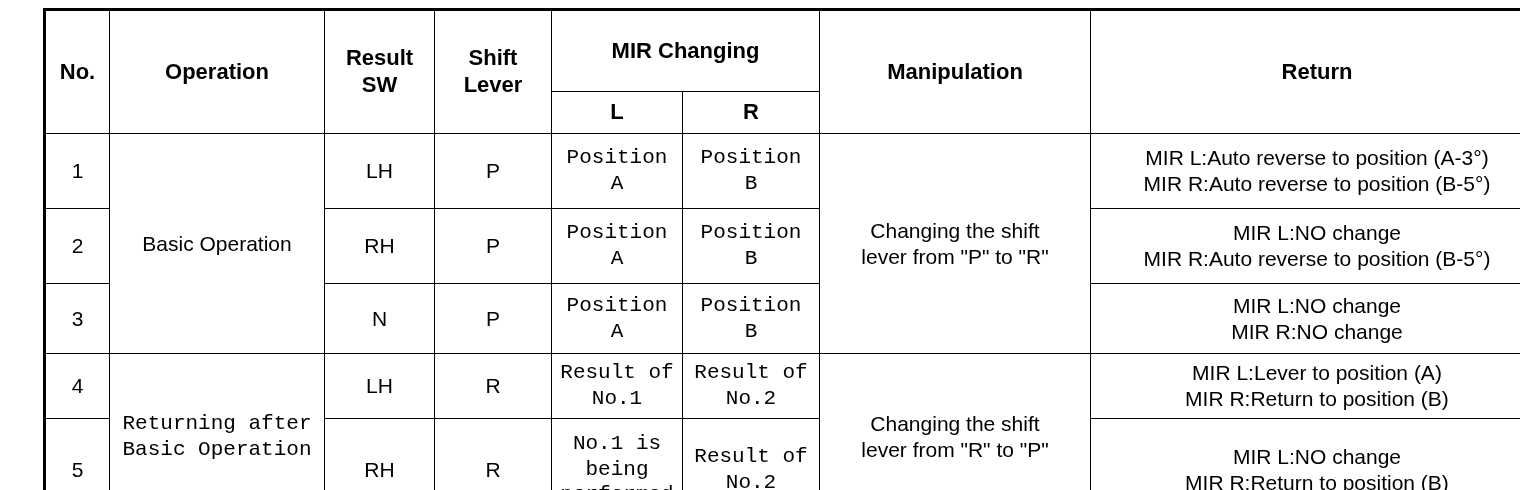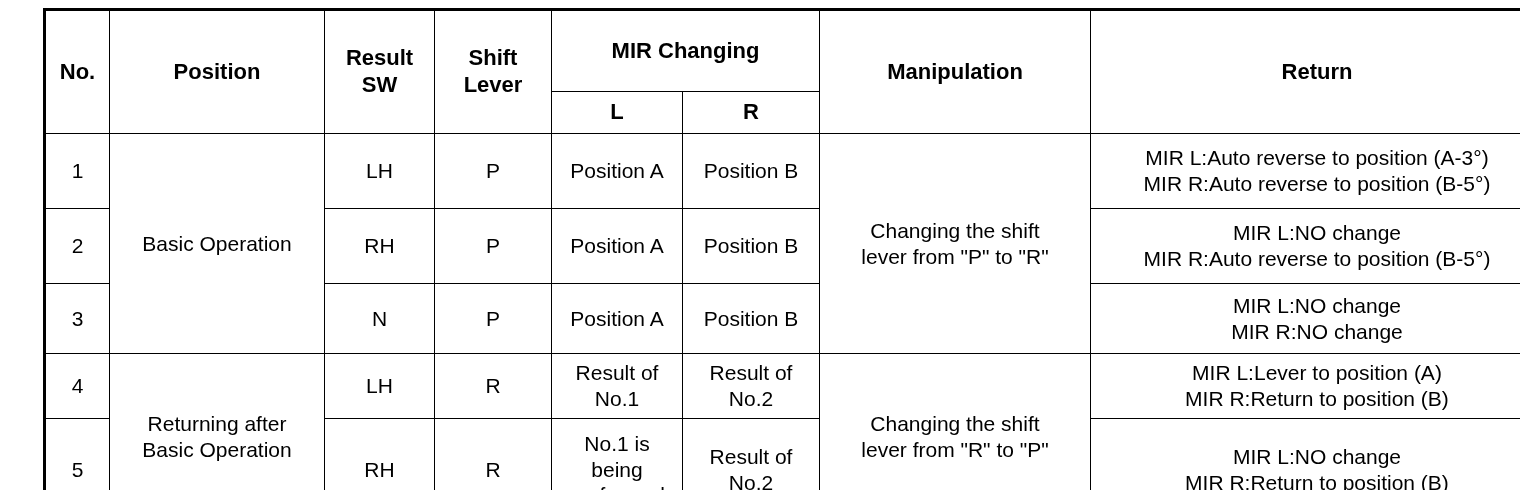--- a/index.html
+++ b/index.html
@@ -71,20 +71,21 @@
   .cell-manip {
     text-align: left;
     padding-left: 8px;
     white-space: pre-line;
     line-height: 1.3;
     font-size: 21px;
   }
   .cell-multiline {
     white-space: pre-line;
     line-height: 1.2;
+    font-family: Liberation Mono, monospace;
   }
   .hdr-stack {
     white-space: pre-line;
     line-height: 1.15;
   }
   .row-h-head    { height: 82px; }
   .row-1         { height: 75px; }
   .row-2         { height: 75px; }
   .row-3         { height: 70px; }
   .row-4         { height: 65px; }
@@ -101,21 +102,21 @@
       <col class="c-select">
       <col class="c-shift">
       <col class="c-mirl">
       <col class="c-mirr">
       <col class="c-manip">
       <col class="c-result">
     </colgroup>
     <thead>
       <tr class="row-h-head">
         <th rowspan="2">No.</th>
-        <th rowspan="2">Position</th>
+        <th rowspan="2">Operation</th>
         <th rowspan="2" class="hdr-stack">Result
 SW</th>
         <th rowspan="2" class="hdr-stack">Shift
 Lever</th>
         <th colspan="2" style="height:40px;">MIR Changing</th>
         <th rowspan="2">Manipulation</th>
         <th rowspan="2">Return</th>
       </tr>
       <tr>
         <th style="height:42px;">L</th>

